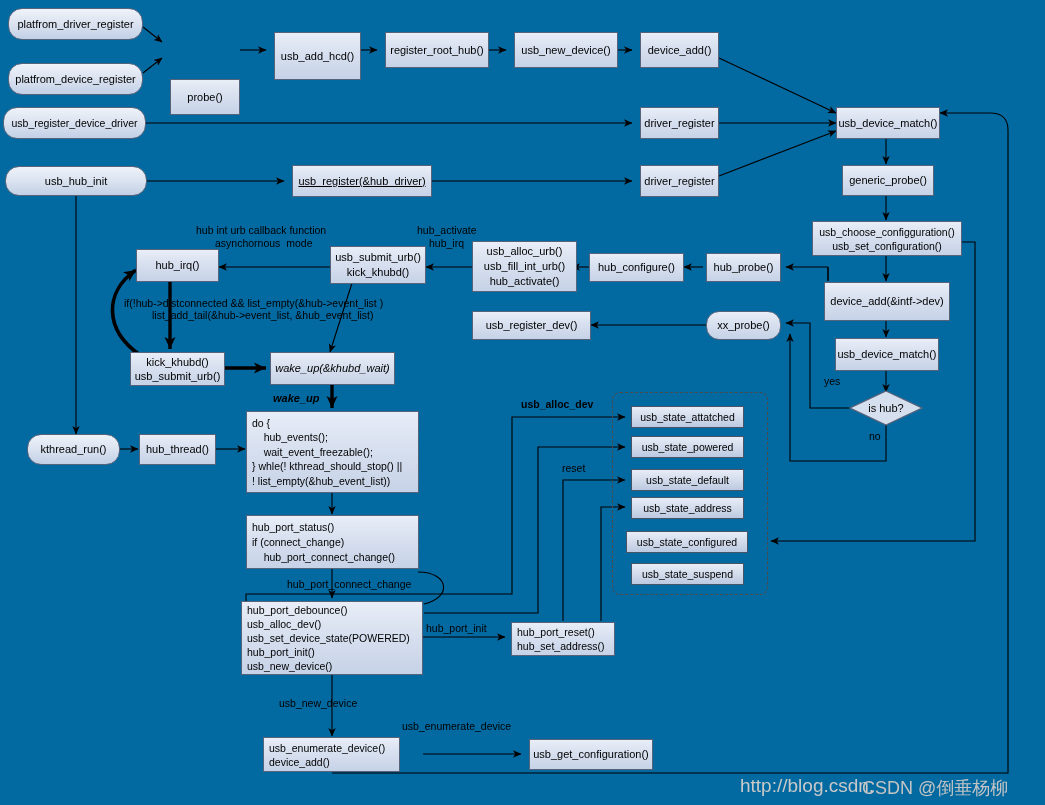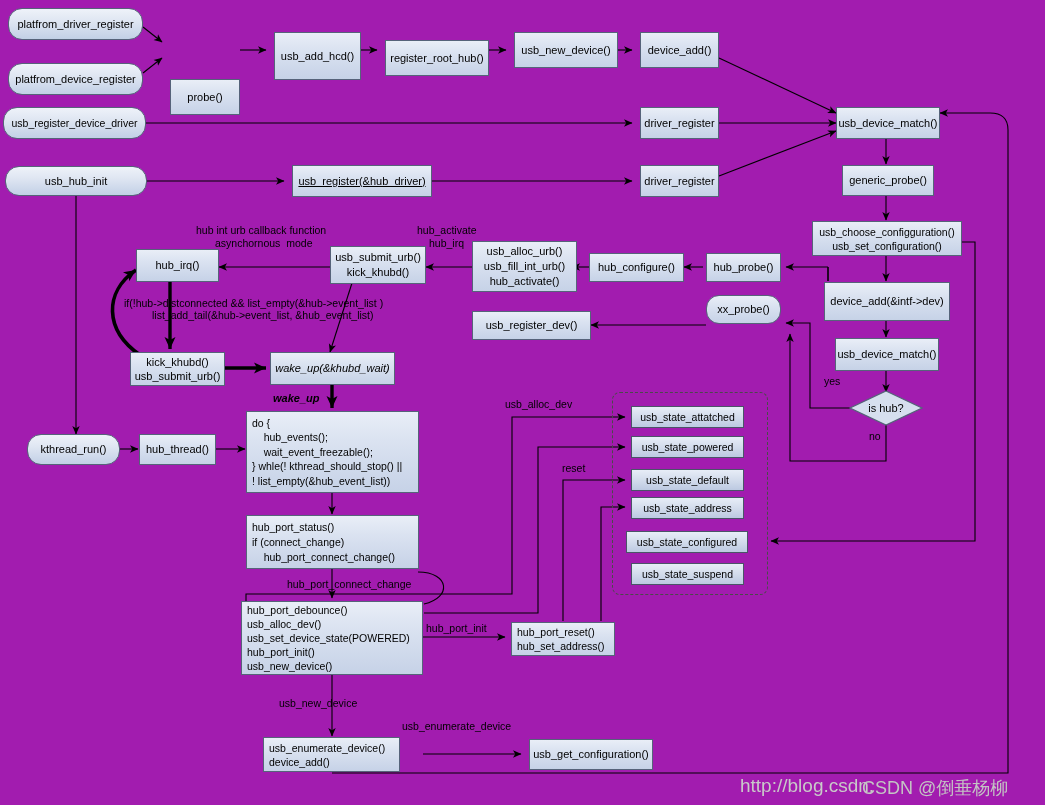--- a/index.html
+++ b/index.html
@@ -1,18 +1,18 @@
 <!DOCTYPE html>
 <html><head>
 <meta charset="utf-8">
 <title>USB Subsystem Flowchart</title>
 <style>
   html,body{margin:0;padding:0;background:#ffffff;}
   body{font-family:"Liberation Sans","DejaVu Sans",sans-serif;}
-  #canvas{position:relative;width:1045px;height:805px;background:#a21caf;overflow:hidden;}
+  #canvas{position:relative;width:1045px;height:805px;background:#0369a1;overflow:hidden;}
   svg#edges{position:absolute;left:0;top:0;width:1045px;height:805px;pointer-events:none;}
 
   .node{position:absolute;box-sizing:border-box;
         border:1px solid #56637a;
         background:linear-gradient(180deg,#e9eef7 0%,#dbe3f1 35%,#c6d2e7 100%);
         color:#000;font-size:11px;line-height:13px;
         display:flex;align-items:center;justify-content:center;
         text-align:center;padding:2px 3px;white-space:pre;}
   .node.left{justify-content:flex-start;text-align:left;}
   .pill{border-radius:14px;
@@ -140,21 +140,21 @@
   <div class="node pill" style="left:8px;top:63px;width:135px;height:32px;">platfrom_device_register</div>
 
   <div class="node pill" style="left:3px;top:107px;width:143px;height:32px;font-size:10.5px;">usb_register_device_driver</div>
 
   <div class="node pill" style="left:5px;top:166px;width:142px;height:30px;">usb_hub_init</div>
 
   <div class="node" style="left:170px;top:32px;width:70px;height:36px;margin-top:47px;">probe()</div>
 
   <div class="node" style="left:274px;top:32px;width:87px;height:48px;">usb_add_hcd()</div>
 
-  <div class="node" style="left:385px;top:32px;width:104px;height:36px;margin-top:8px;">register_root_hub()</div>
+  <div class="node" style="left:385px;top:32px;width:104px;height:36px;">register_root_hub()</div>
 
   <div class="node" style="left:514px;top:32px;width:104px;height:36px;">usb_new_device()</div>
 
   <div class="node" style="left:640px;top:32px;width:79px;height:36px;">device_add()</div>
 
   <div class="node" style="left:640px;top:107px;width:79px;height:32px;">driver_register</div>
 
   <div class="node" style="left:640px;top:165px;width:79px;height:32px;">driver_register</div>
 
   <div class="node" style="left:292px;top:165px;width:140px;height:32px;text-decoration:underline;">usb_register(&amp;hub_driver)</div>
@@ -185,21 +185,21 @@
   <div class="node" style="left:472px;top:241px;width:105px;height:51px;line-height:15px;">usb_alloc_urb()
 usb_fill_int_urb()
 hub_activate()</div>
 
   <div class="node" style="left:589px;top:253px;width:95px;height:29px;">hub_configure()</div>
 
   <div class="node" style="left:706px;top:253px;width:75px;height:29px;">hub_probe()</div>
 
   <div class="node" style="left:472px;top:311px;width:119px;height:29px;">usb_register_dev()</div>
 
-  <div class="node" style="left:706px;top:295px;width:75px;height:29px;border-radius:13px;">xx_probe()</div>
+  <div class="node" style="left:706px;top:311px;width:75px;height:29px;border-radius:13px;">xx_probe()</div>
 
   <div class="node" style="left:130px;top:352px;width:95px;height:34px;line-height:14px;">kick_khubd()
 usb_submit_urb()</div>
 
   <div class="node" style="left:270px;top:352px;width:125px;height:33px;font-style:italic;">wake_up(&amp;khubd_wait)</div>
 
   <div class="node pill" style="left:27px;top:434px;width:93px;height:31px;">kthread_run()</div>
 
   <div class="node" style="left:139px;top:434px;width:77px;height:31px;">hub_thread()</div>
 
@@ -238,21 +238,21 @@
 
   <div class="edge-label" style="left:196px;top:224px;">hub int urb callback function</div>
   <div class="edge-label" style="left:215px;top:237px;">asynchornous  mode</div>
   <div class="edge-label" style="left:417px;top:224px;">hub_activate</div>
   <div class="edge-label" style="left:429px;top:237px;">hub_irq</div>
   <div class="edge-label" style="left:124px;top:297px;">if(!hub-&gt;distconnected &amp;&amp; list_empty(&amp;hub-&gt;event_list )</div>
   <div class="edge-label" style="left:152px;top:309px;">list_add_tail(&amp;hub-&gt;event_list, &amp;hub_event_list)</div>
   <div class="edge-label bolditalic" style="left:273px;top:392px;">wake_up</div>
   <div class="edge-label" style="left:824px;top:375px;">yes</div>
   <div class="edge-label" style="left:869px;top:430px;">no</div>
-  <div class="edge-label" style="left:505px;top:398px;">usb_alloc_dev</div>
+  <div class="edge-label" style="left:521px;top:398px;font-weight:bold;">usb_alloc_dev</div>
   <div class="edge-label" style="left:562px;top:462px;">reset</div>
   <div class="edge-label" style="left:287px;top:578px;">hub_port_connect_change</div>
   <div class="edge-label" style="left:426px;top:622px;">hub_port_init</div>
   <div class="edge-label" style="left:279px;top:697px;">usb_new_device</div>
   <div class="edge-label" style="left:402px;top:720px;">usb_enumerate_device</div>
 
   <div class="watermark" style="left:740px;top:775px;">http://blog.csdn.</div>
   <div class="watermark cn" style="left:862px;top:776px;">CSDN @倒垂杨柳</div>
 
 </div>

